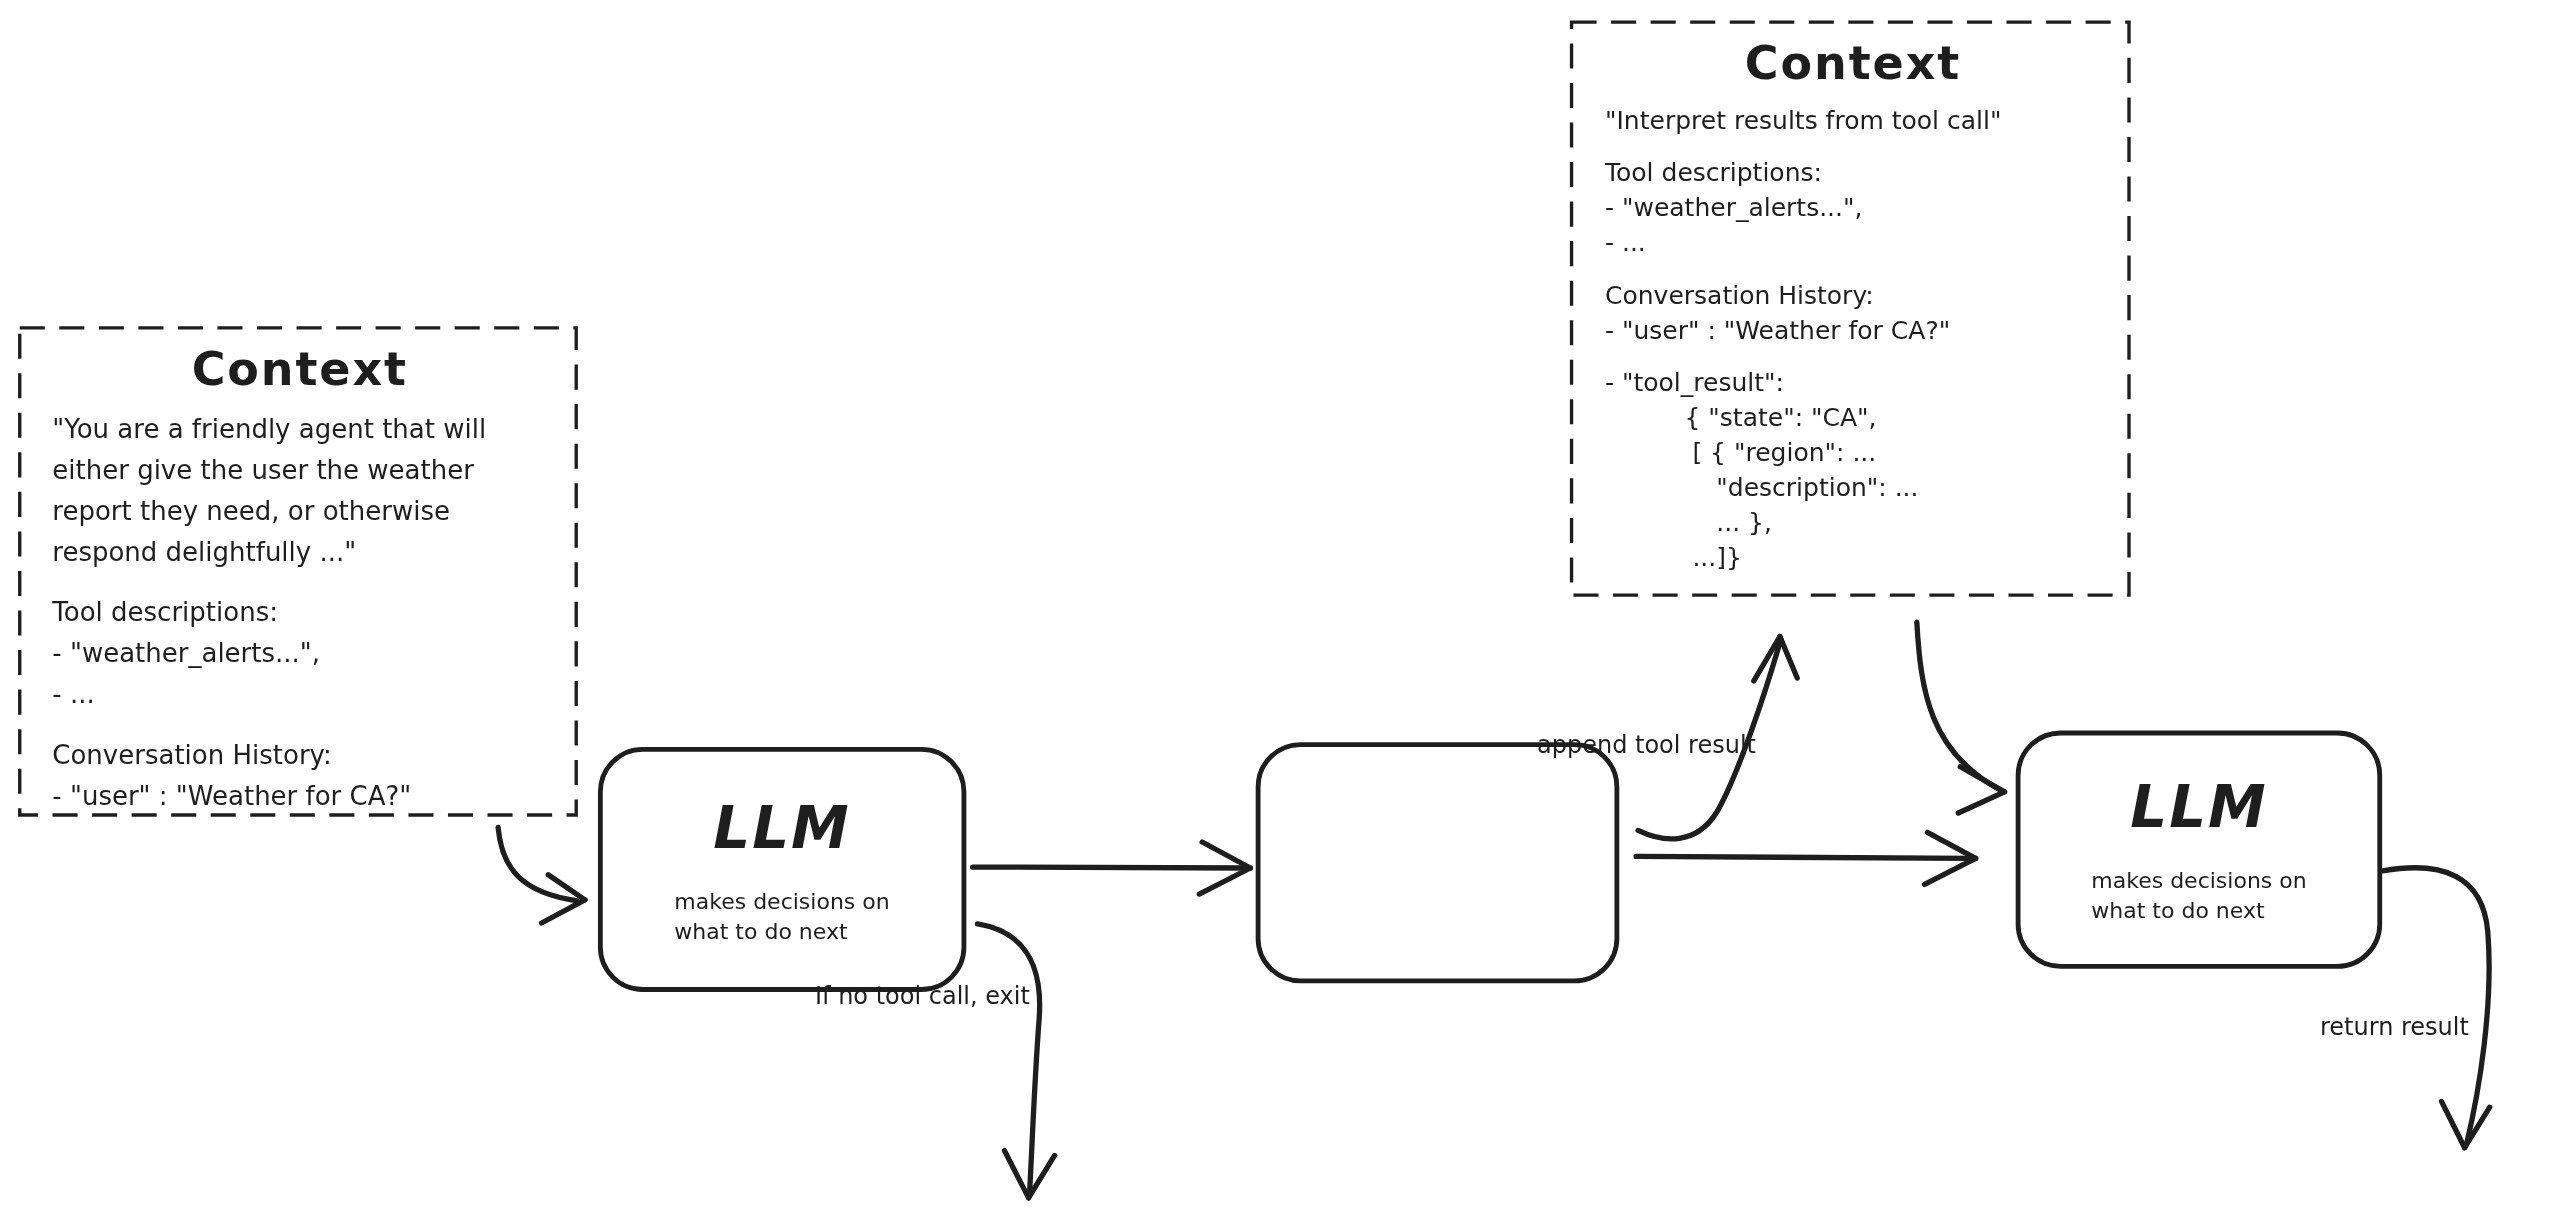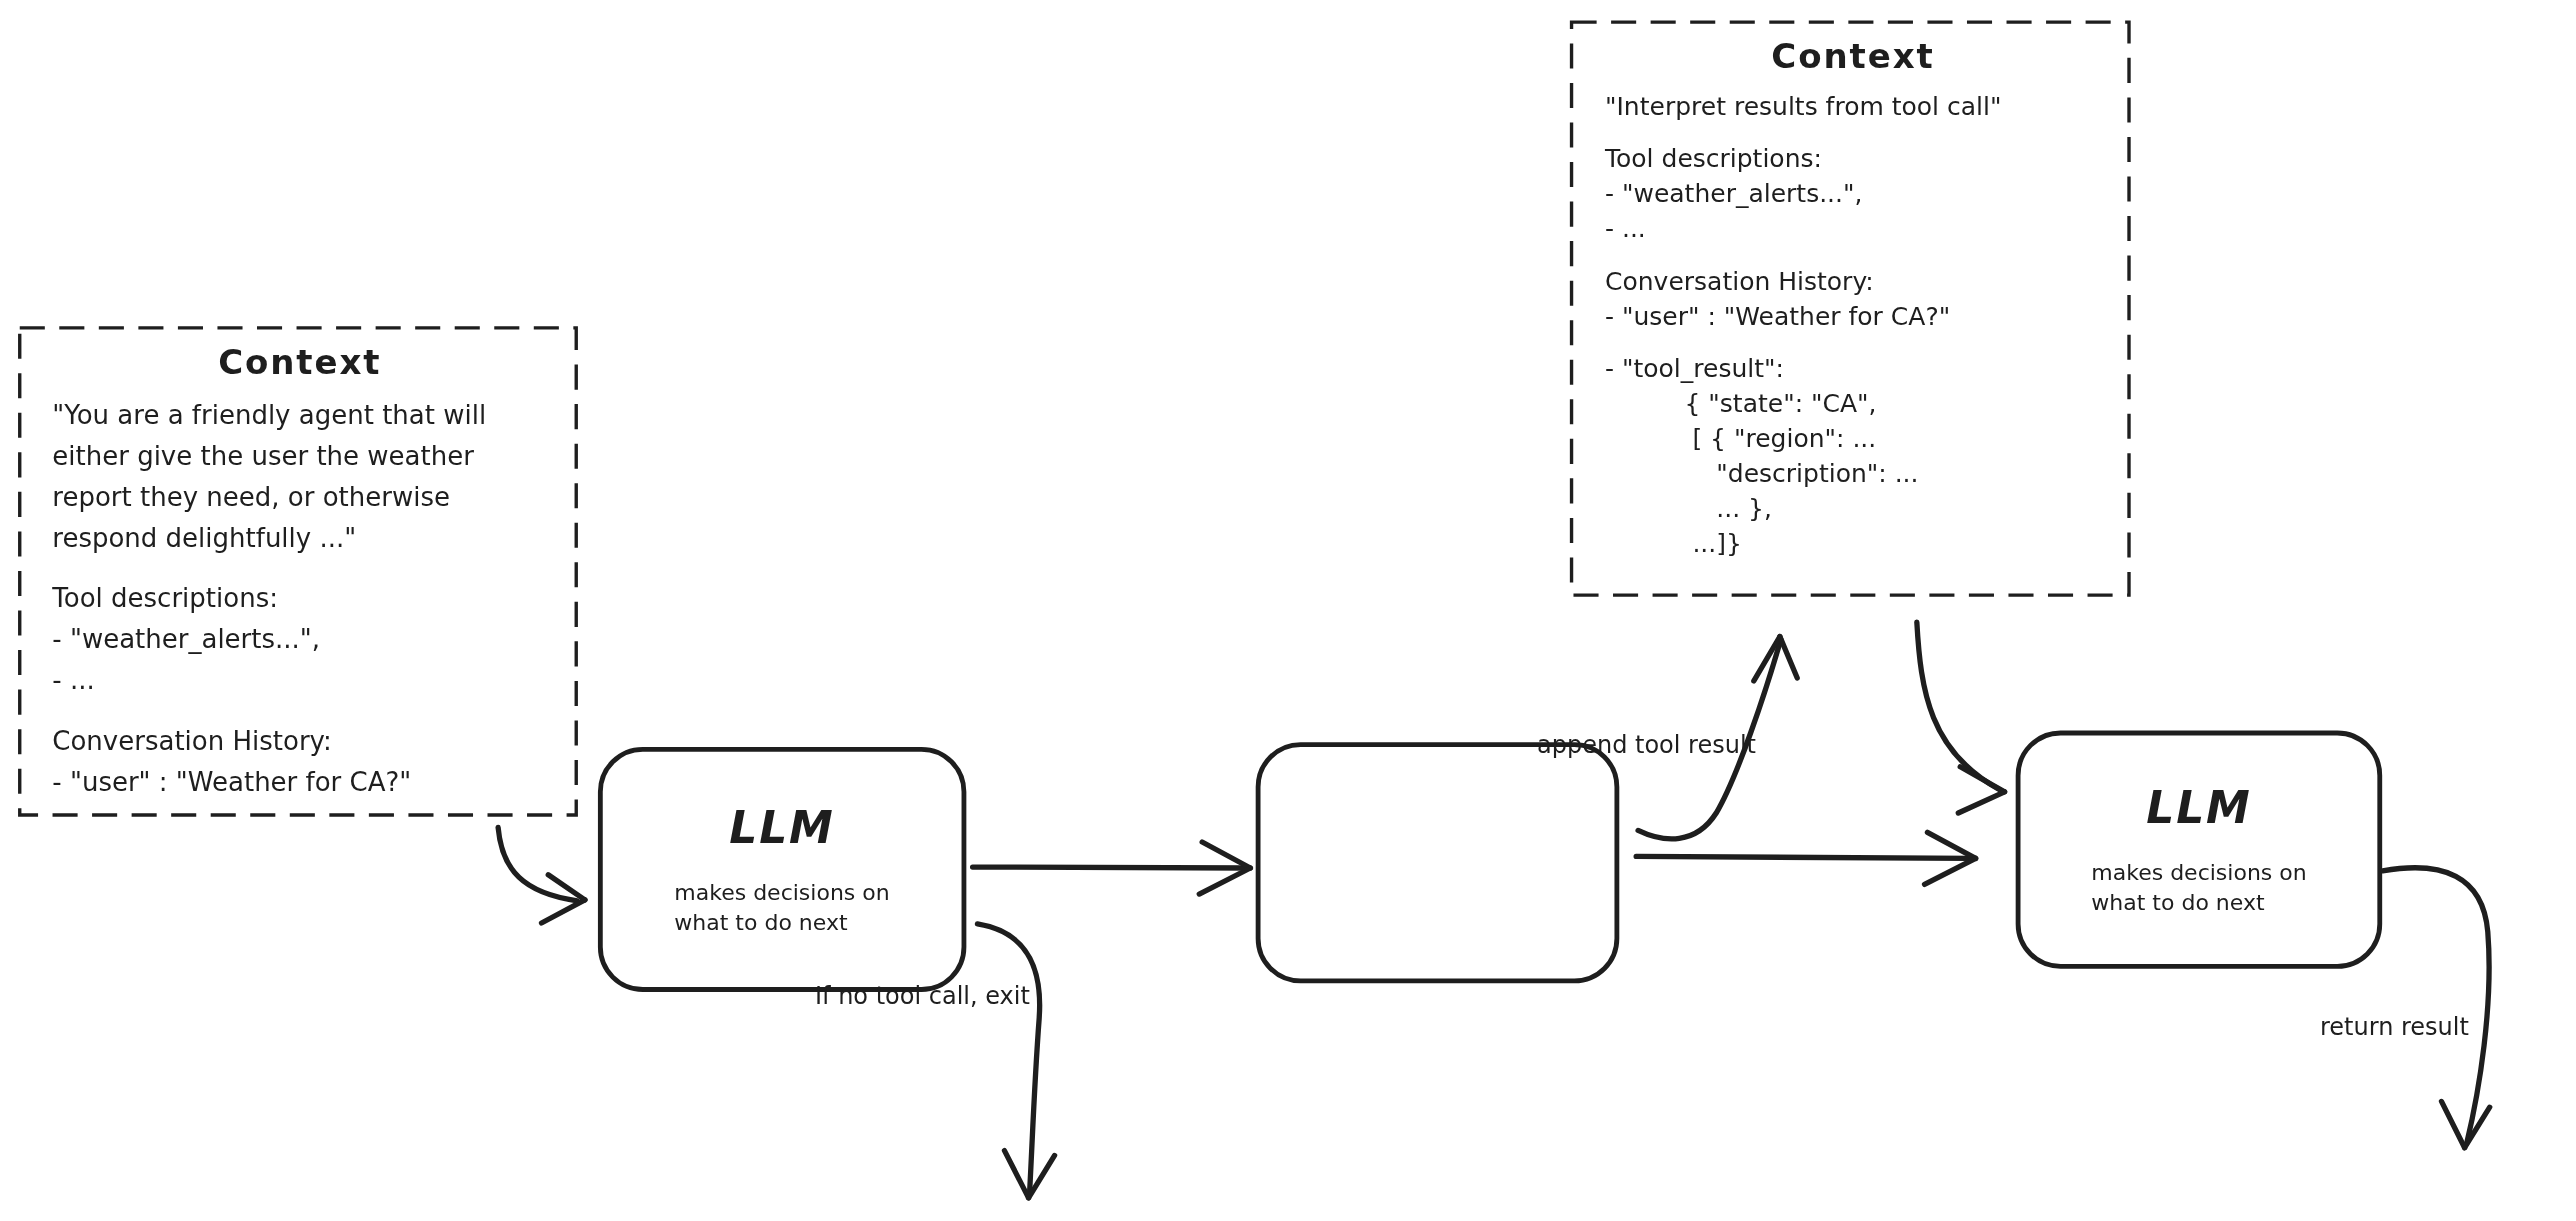--- a/index.html
+++ b/index.html
@@ -19,21 +19,21 @@
   }
   
   .ctx {
     position: absolute;
     box-sizing: border-box;
     padding: 13.5px 29px 7.7px 33px;
   }
   .ctx-title {
     text-align: center;
     font-weight: bold;
-    font-size: 34px;
+    font-size: 46px;
     letter-spacing: 1.9px;
     margin-bottom: 13.5px;
   }
   .ctx-body p {
     margin: 0 0 19.3px 0;
     white-space: pre-wrap;
   }
   .ctx-left .ctx-body { font-size: 26px; line-height: 41px; }
   .ctx-right .ctx-body { font-size: 25px; line-height: 35px; }
   .ctx-right .ctx-body p { margin-bottom: 17.4px; }
@@ -42,21 +42,21 @@
     position: absolute;
     box-sizing: border-box;
     display: flex;
     flex-direction: column;
     align-items: center;
     justify-content: center;
     gap: 25px;
     text-align: center;
   }
   .node-title {
-    font-size: 44px;
+    font-size: 58px;
     font-weight: bold;
     letter-spacing: 1.9px;
   }
   .llm-title { font-style: italic; }
   .node-sub {
     font-size: 22px;
     line-height: 30px;
     white-space: pre-line;
     text-align: left;
   }

